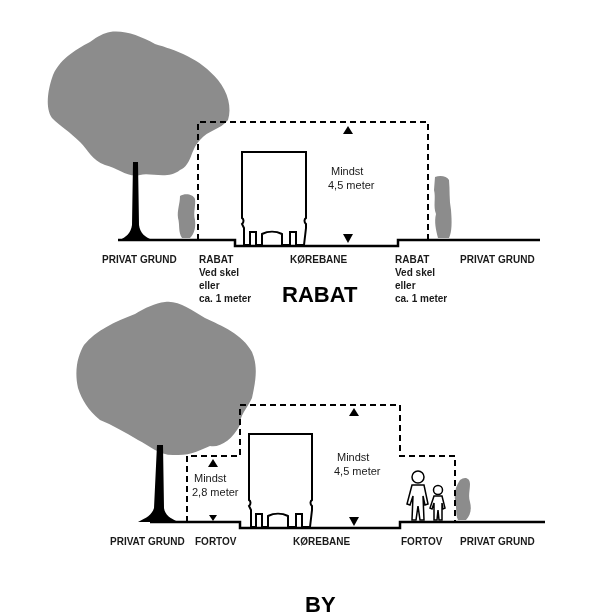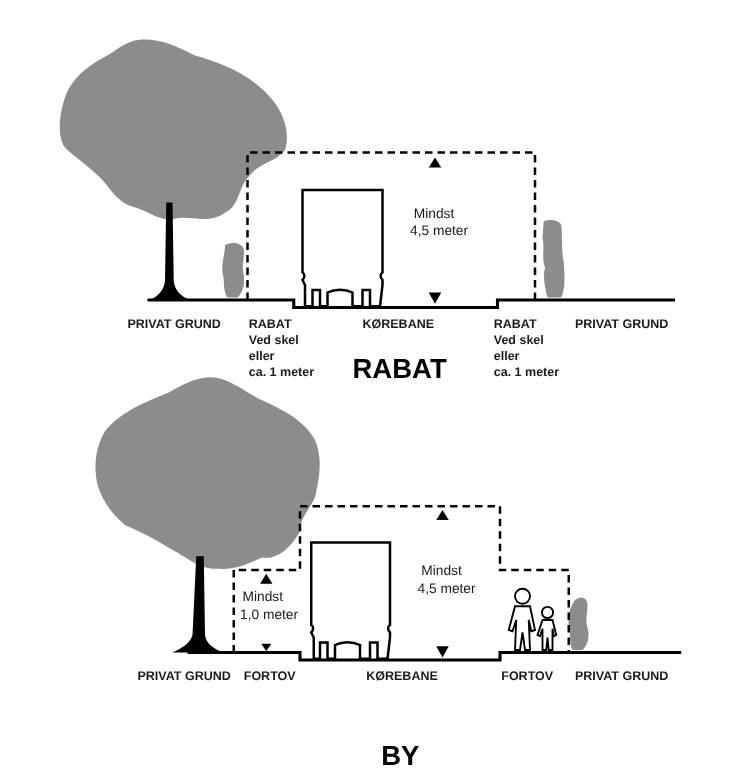--- a/index.html
+++ b/index.html
@@ -76,21 +76,21 @@
 <div class="lbl" style="left:199px;top:292px;">ca. 1 meter</div>
 <div class="lbl" style="left:290px;top:253px;">KØREBANE</div>
 <div class="lbl" style="left:395px;top:253px;">RABAT</div>
 <div class="lbl" style="left:395px;top:266px;">Ved skel</div>
 <div class="lbl" style="left:395px;top:279px;">eller</div>
 <div class="lbl" style="left:395px;top:292px;">ca. 1 meter</div>
 <div class="lbl" style="left:460px;top:253px;">PRIVAT GRUND</div>
 <div class="big" style="left:282px;top:282px;">RABAT</div>
 
 <div class="ml" style="left:194px;top:471px;">Mindst</div>
-<div class="ml" style="left:192px;top:485px;">1,0 meter</div>
+<div class="ml" style="left:192px;top:485px;">2,8 meter</div>
 <div class="ml" style="left:337px;top:450px;">Mindst</div>
 <div class="ml" style="left:334px;top:464px;">4,5 meter</div>
 
 <div class="lbl" style="left:110px;top:535px;">PRIVAT GRUND</div>
 <div class="lbl" style="left:195px;top:535px;">FORTOV</div>
 <div class="lbl" style="left:293px;top:535px;">KØREBANE</div>
 <div class="lbl" style="left:401px;top:535px;">FORTOV</div>
 <div class="lbl" style="left:460px;top:535px;">PRIVAT GRUND</div>
 <div class="big" style="left:305px;top:592px;">BY</div>
 

